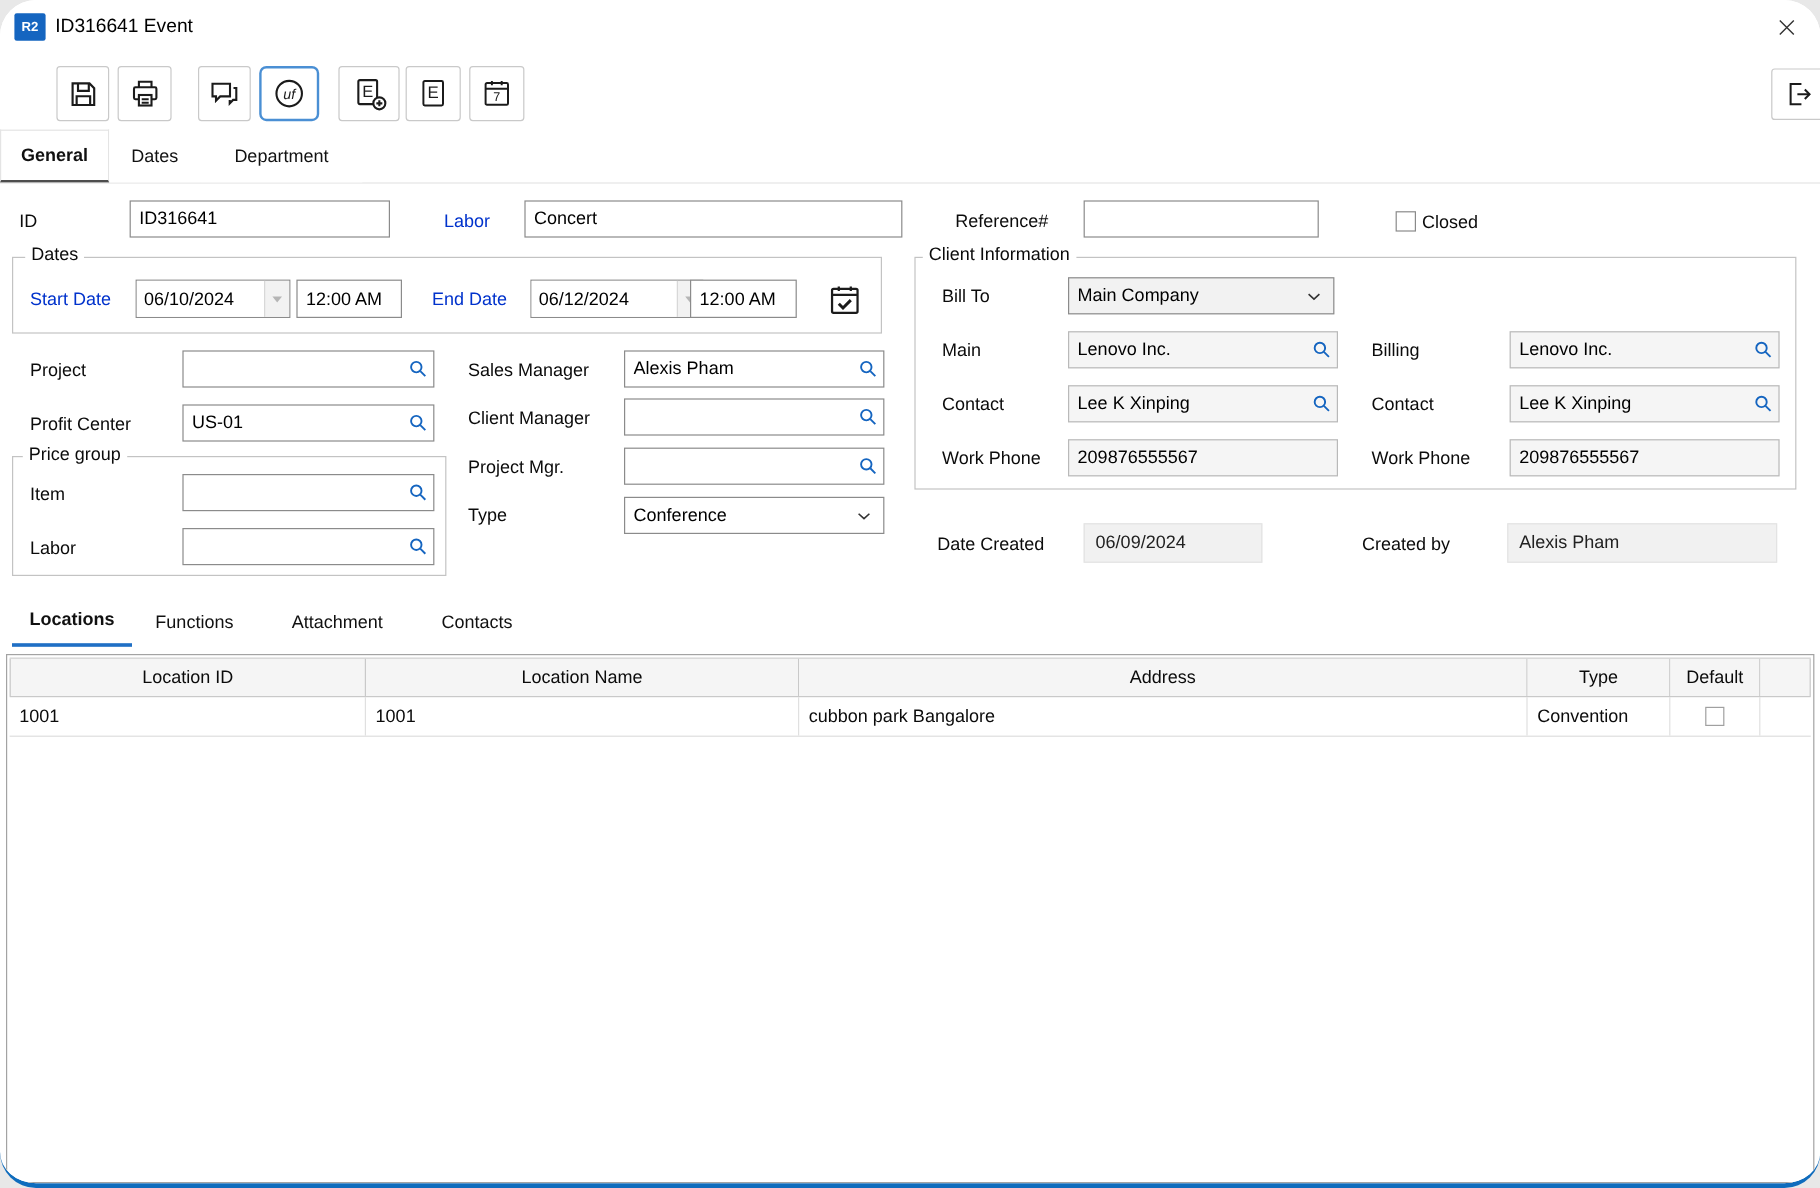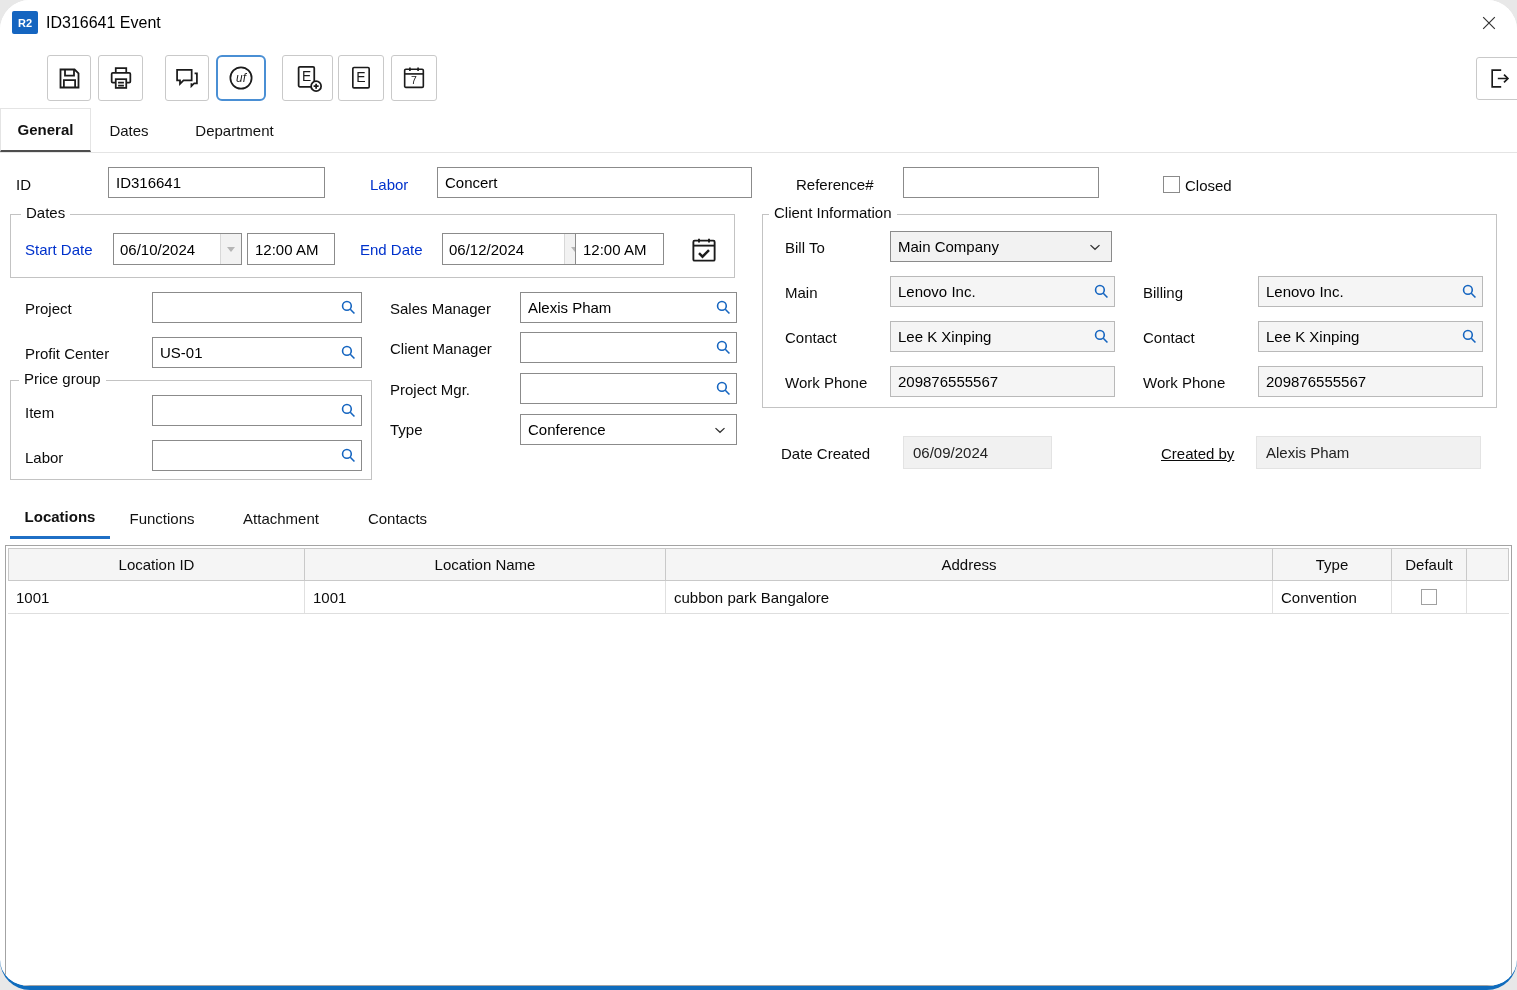--- a/index.html
+++ b/index.html
@@ -333,21 +333,21 @@
       </span>
   </div>
 
   <div class="label" style="left:785px; top:374px;">Work Phone</div>
   <input class="tb-input" style="left: 890px; top: 366px; width: 225px; height: 31px; background: rgb(245, 245, 245); border-color: rgb(185, 185, 185);" value="209876555567">
   <div class="label" style="left:1143px; top:374px;">Work Phone</div>
   <input class="tb-input" style="left: 1258px; top: 366px; width: 225px; height: 31px; background: rgb(245, 245, 245); border-color: rgb(185, 185, 185);" value="209876555567">
 
   <div class="label" style="left:781px; top:445px;">Date Created</div>
   <div class="ro-box" style="left:903px; top:436px; width:149px; height:33px;">06/09/2024</div>
-  <div class="label" style="left:1161px; top:445px;text-decoration:underline;">Created by</div>
+  <div class="label" style="left:1135px; top:445px;">Created by</div>
   <div class="ro-box" style="left:1256px; top:436px; width:225px; height:33px;">Alexis Pham</div>
 
   <div class="tabstrip detail-tabs">
     <div class="tab active" style="left:10px; width:100px;">Locations</div>
     <div class="tab" style="left:112px; width:100px;">Functions</div>
     <div class="tab" style="left:214px; width:134px;">Attachment</div>
     <div class="tab" style="left:350px; width:95px;">Contacts</div>
   </div>
 
   <div class="grid-container">

